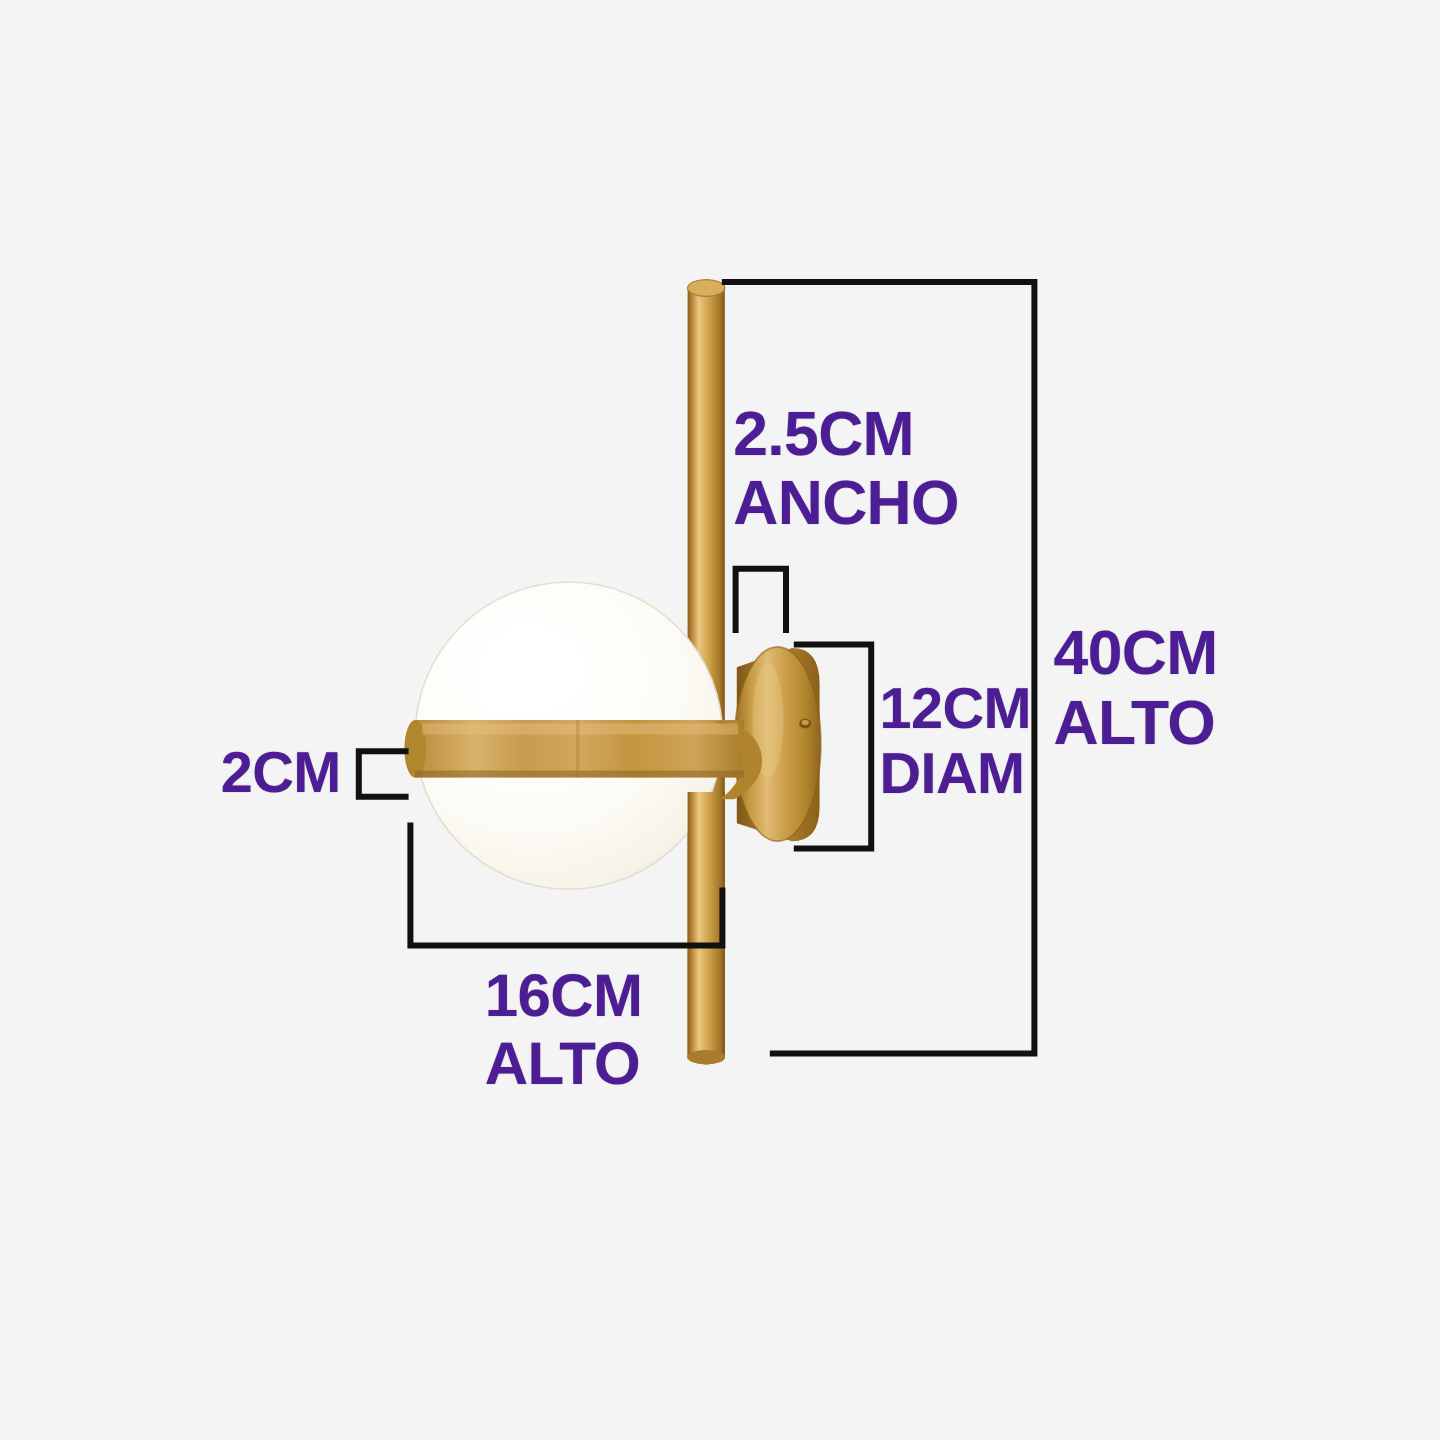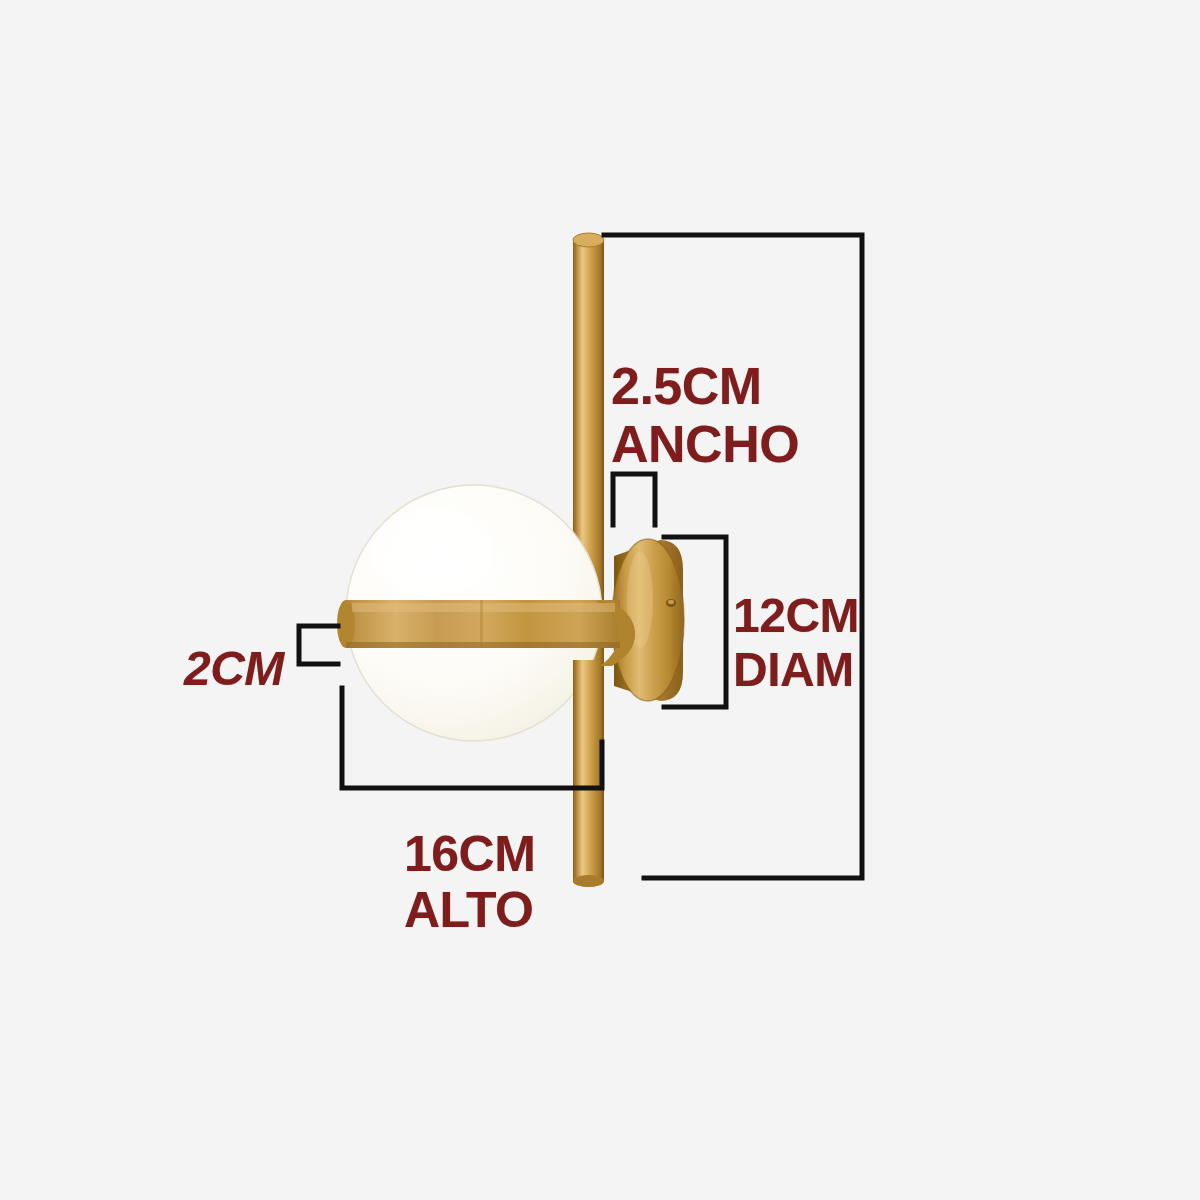--- a/index.html
+++ b/index.html
@@ -27,29 +27,28 @@
     position: absolute;
     left: 0;
     top: 0;
     width: 1200px;
     height: 1200px;
   }
 
   
   .dim-label {
     position: absolute;
-    color: #7f1d1d;
+    color: #4c1d95;
     font-family: "Liberation Sans", sans-serif;
     font-weight: bold;
     font-stretch: condensed;
     letter-spacing: -0.5px;
     line-height: 1.12;
     white-space: pre;
     text-shadow: 0 0 1px rgba(0,0,0,0.35);
-    margin-top: 24px;
   }
 
   .label-ancho {
     left: 611px;
     top: 333px;
     font-size: 52px;
   }
   .label-alto {
     left: 878px;
     top: 516px;
@@ -62,21 +61,20 @@
   }
   .label-diam16 {
     left: 404px;
     top: 802px;
     font-size: 50px;
   }
   .label-2cm {
     left: 184px;
     top: 618px;
     font-size: 48px;
-    font-style: italic;
   }
 </style>
 </head>
 <body>
 
 <div id="diagram">
 
   <svg id="product-svg" viewBox="0 0 1200 1200">
     <defs>
       <linearGradient id="rodGrad" x1="0" y1="0" x2="1" y2="0">
@@ -202,20 +200,22 @@
     </g>
 
     <g stroke="#111111" stroke-width="5" fill="none" stroke-linecap="square">
       <path d="M 338 626 L 299 626 L 299 664 L 338 664"></path>
     </g>
   </svg>
 
   <div class="dim-label label-ancho">2.5CM
 ANCHO</div>
 
+  <div class="dim-label label-alto">40CM
+ALTO</div>
 
   <div class="dim-label label-diam12">12CM
 DIAM</div>
 
   <div class="dim-label label-diam16">16CM
 ALTO</div>
 
   <div class="dim-label label-2cm">2CM</div>
 
 </div>

